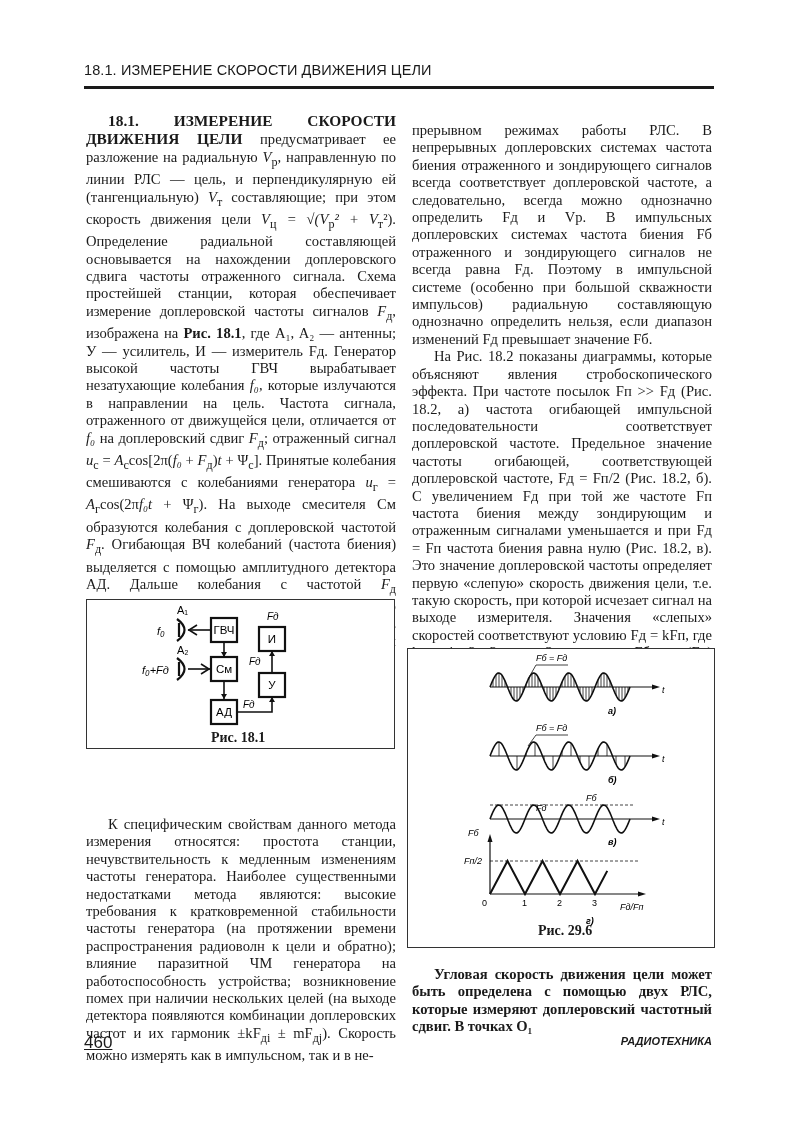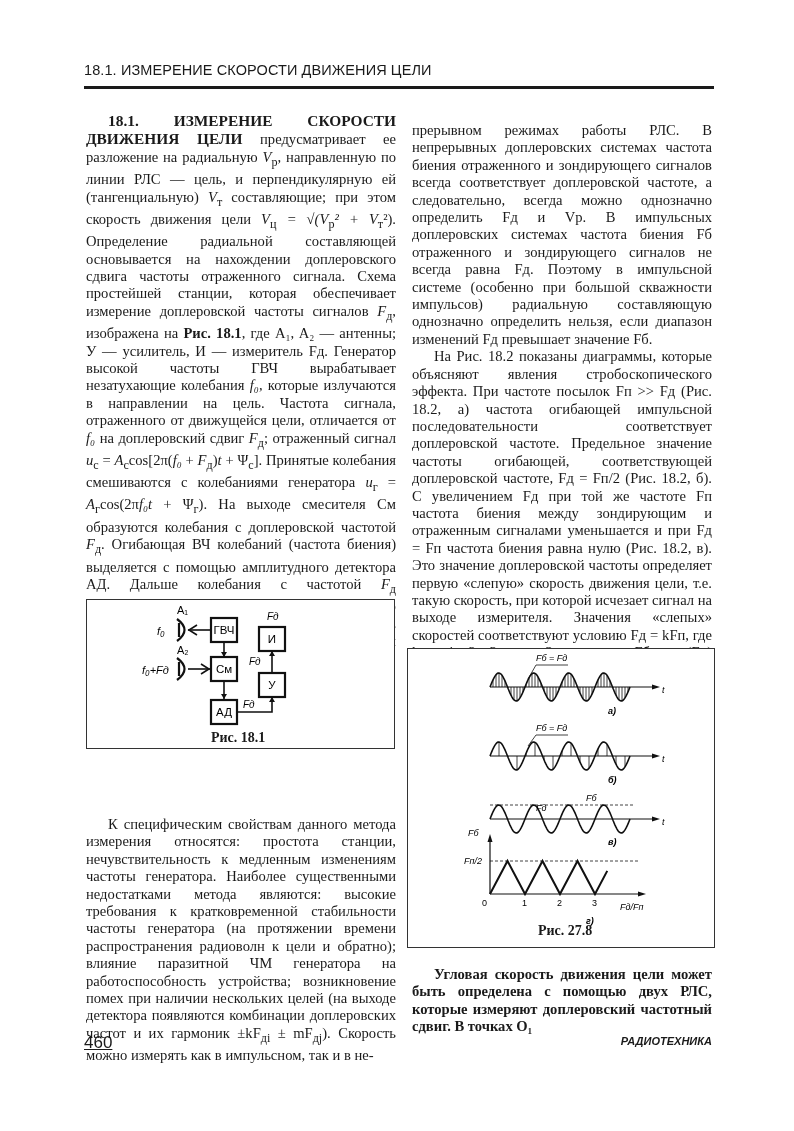--- a/index.html
+++ b/index.html
@@ -190,21 +190,21 @@
       <polyline points="82,245 99.5,212 117,245 134.5,212 152,245 169.5,212 187,245 199.25,221.9" stroke="#111" stroke-width="2" fill="none"></polyline>
       <text x="60" y="187" font-size="9" font-style="italic">Fб</text>
       <text x="56" y="215" font-size="9" font-style="italic">Fп/2</text>
       <text x="74" y="257" font-size="9" font-style="normal">0</text>
       <text x="114" y="257" font-size="9" font-style="normal">1</text>
       <text x="149" y="257" font-size="9" font-style="normal">2</text>
       <text x="184" y="257" font-size="9" font-style="normal">3</text>
       <text x="212" y="261" font-size="9" font-style="italic">Fд/Fп</text>
       <text x="178" y="275" font-size="9" font-style="italic" font-weight="bold">г)</text>
     </svg>
-  <div class="caption" style="left:130px; top:274px;">Рис. 27.8</div>
+  <div class="caption" style="left:130px; top:274px;">Рис. 29.6</div>
 </div>
 
 <div class="col right" style="top:966px;font-weight:bold;">
   <p class="indent">Угловая скорость движения цели может быть определена с помощью двух РЛС, которые измеряют доплеровский частотный сдвиг. В точках O₁</p>
 </div>
 
 <div class="folio">460</div>
 <div class="series">РАДИОТЕХНИКА</div>
 
 </body></html>

